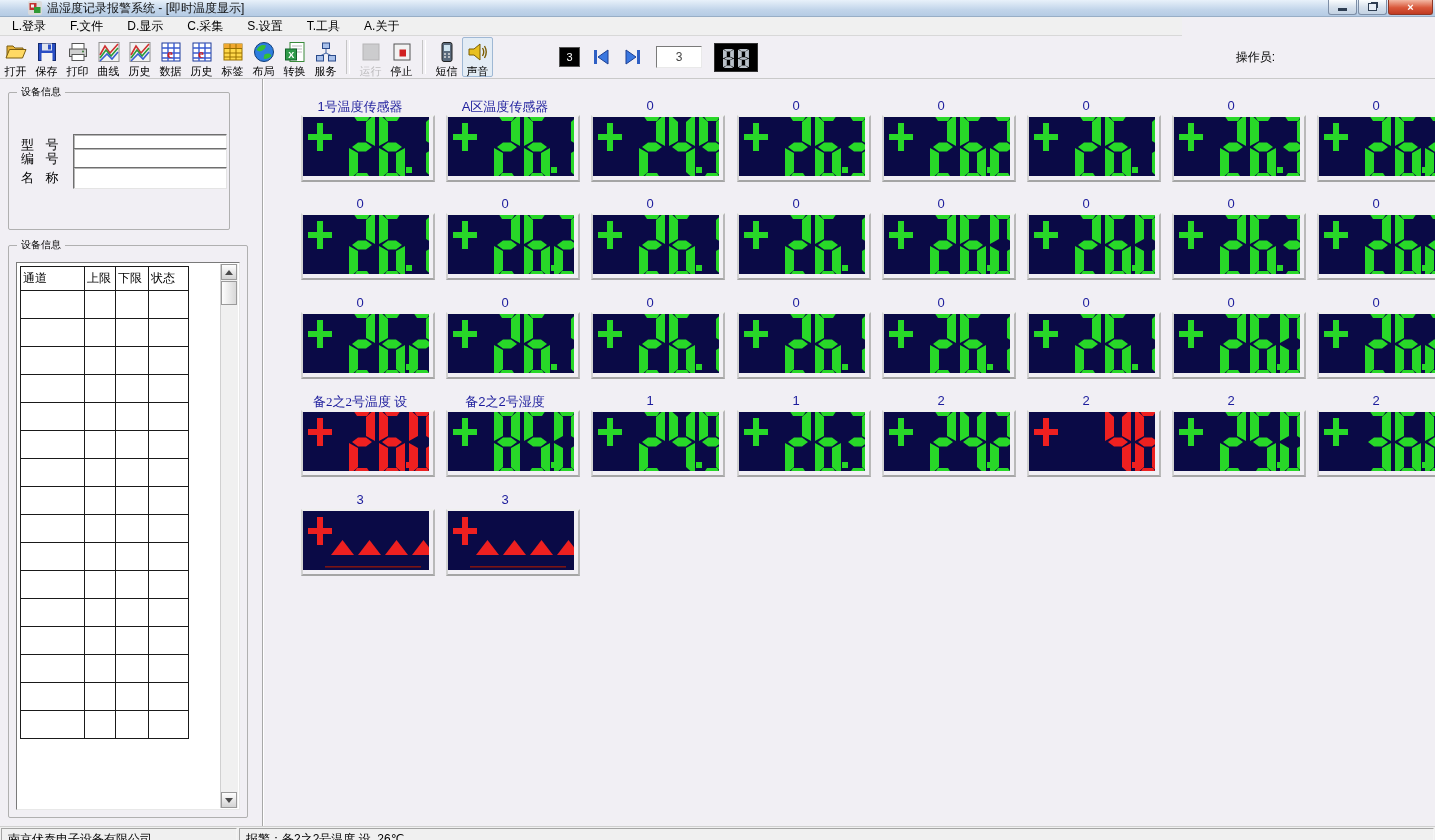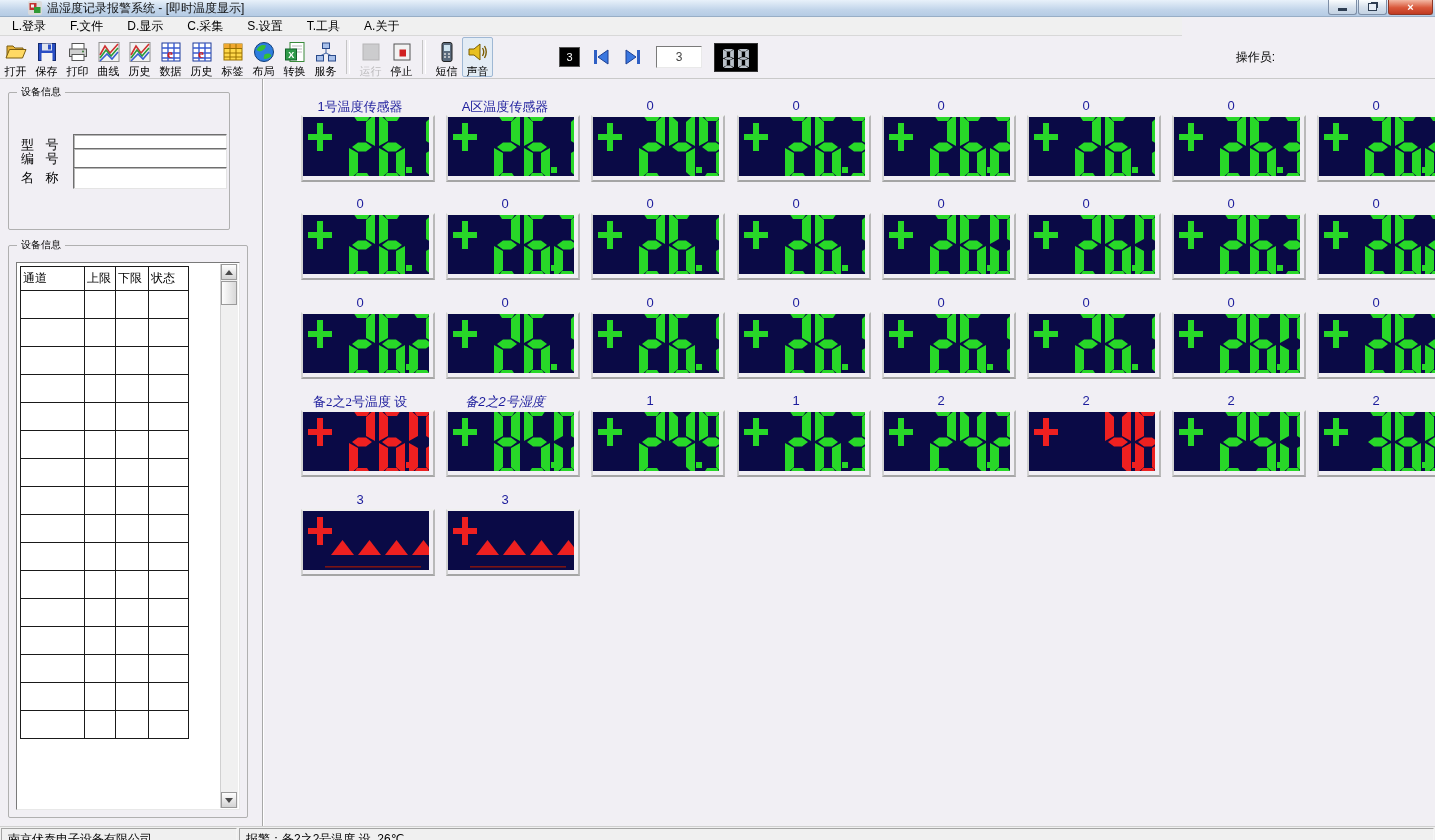--- a/index.html
+++ b/index.html
@@ -1197,21 +1197,21 @@
               <polygon points="2,0 24,0 18,9 8,9" fill="#ee2020"></polygon>
               <polygon points="26,2 26,34 17,29 17,10" fill="#ee2020"></polygon>
               <polygon points="26,36 26,68 17,60 17,41" fill="#ee2020"></polygon>
               <polygon points="2,70 8,61 18,61 24,70" fill="#ee2020"></polygon>
               <polygon points="0,36 9,41 9,60 0,68" fill="#ee2020"></polygon>
               <polygon points="0,2 9,10 9,29 0,34" fill="#ee2020"></polygon>
             </g>
             <rect x="103" y="50" width="6" height="6" fill="#ee2020"></rect>
           </svg></div>
       </div>
-      <div class="cell" style="left: 424px; top: 393px; font-style: italic;">
+      <div class="cell" style="left: 424px; top: 393px;">
         <div class="dlabel">备2之2号湿度</div>
         <div class="led-panel"><svg width="126" height="59" viewBox="0 0 126 59" style="overflow:hidden">
             <rect width="126" height="59" fill="#0a0a46"></rect>
             <rect x="14" y="6" width="6" height="28" fill="#28d828"></rect>
             <rect x="5" y="17" width="24" height="6" fill="#28d828"></rect>
             <g transform="translate(46,-5)">
               <polygon points="2,0 24,0 18,9 8,9" fill="#28d828"></polygon>
               <polygon points="26,2 26,34 17,29 17,10" fill="#28d828"></polygon>
               <polygon points="26,36 26,68 17,60 17,41" fill="#28d828"></polygon>
               <polygon points="2,70 8,61 18,61 24,70" fill="#28d828"></polygon>

